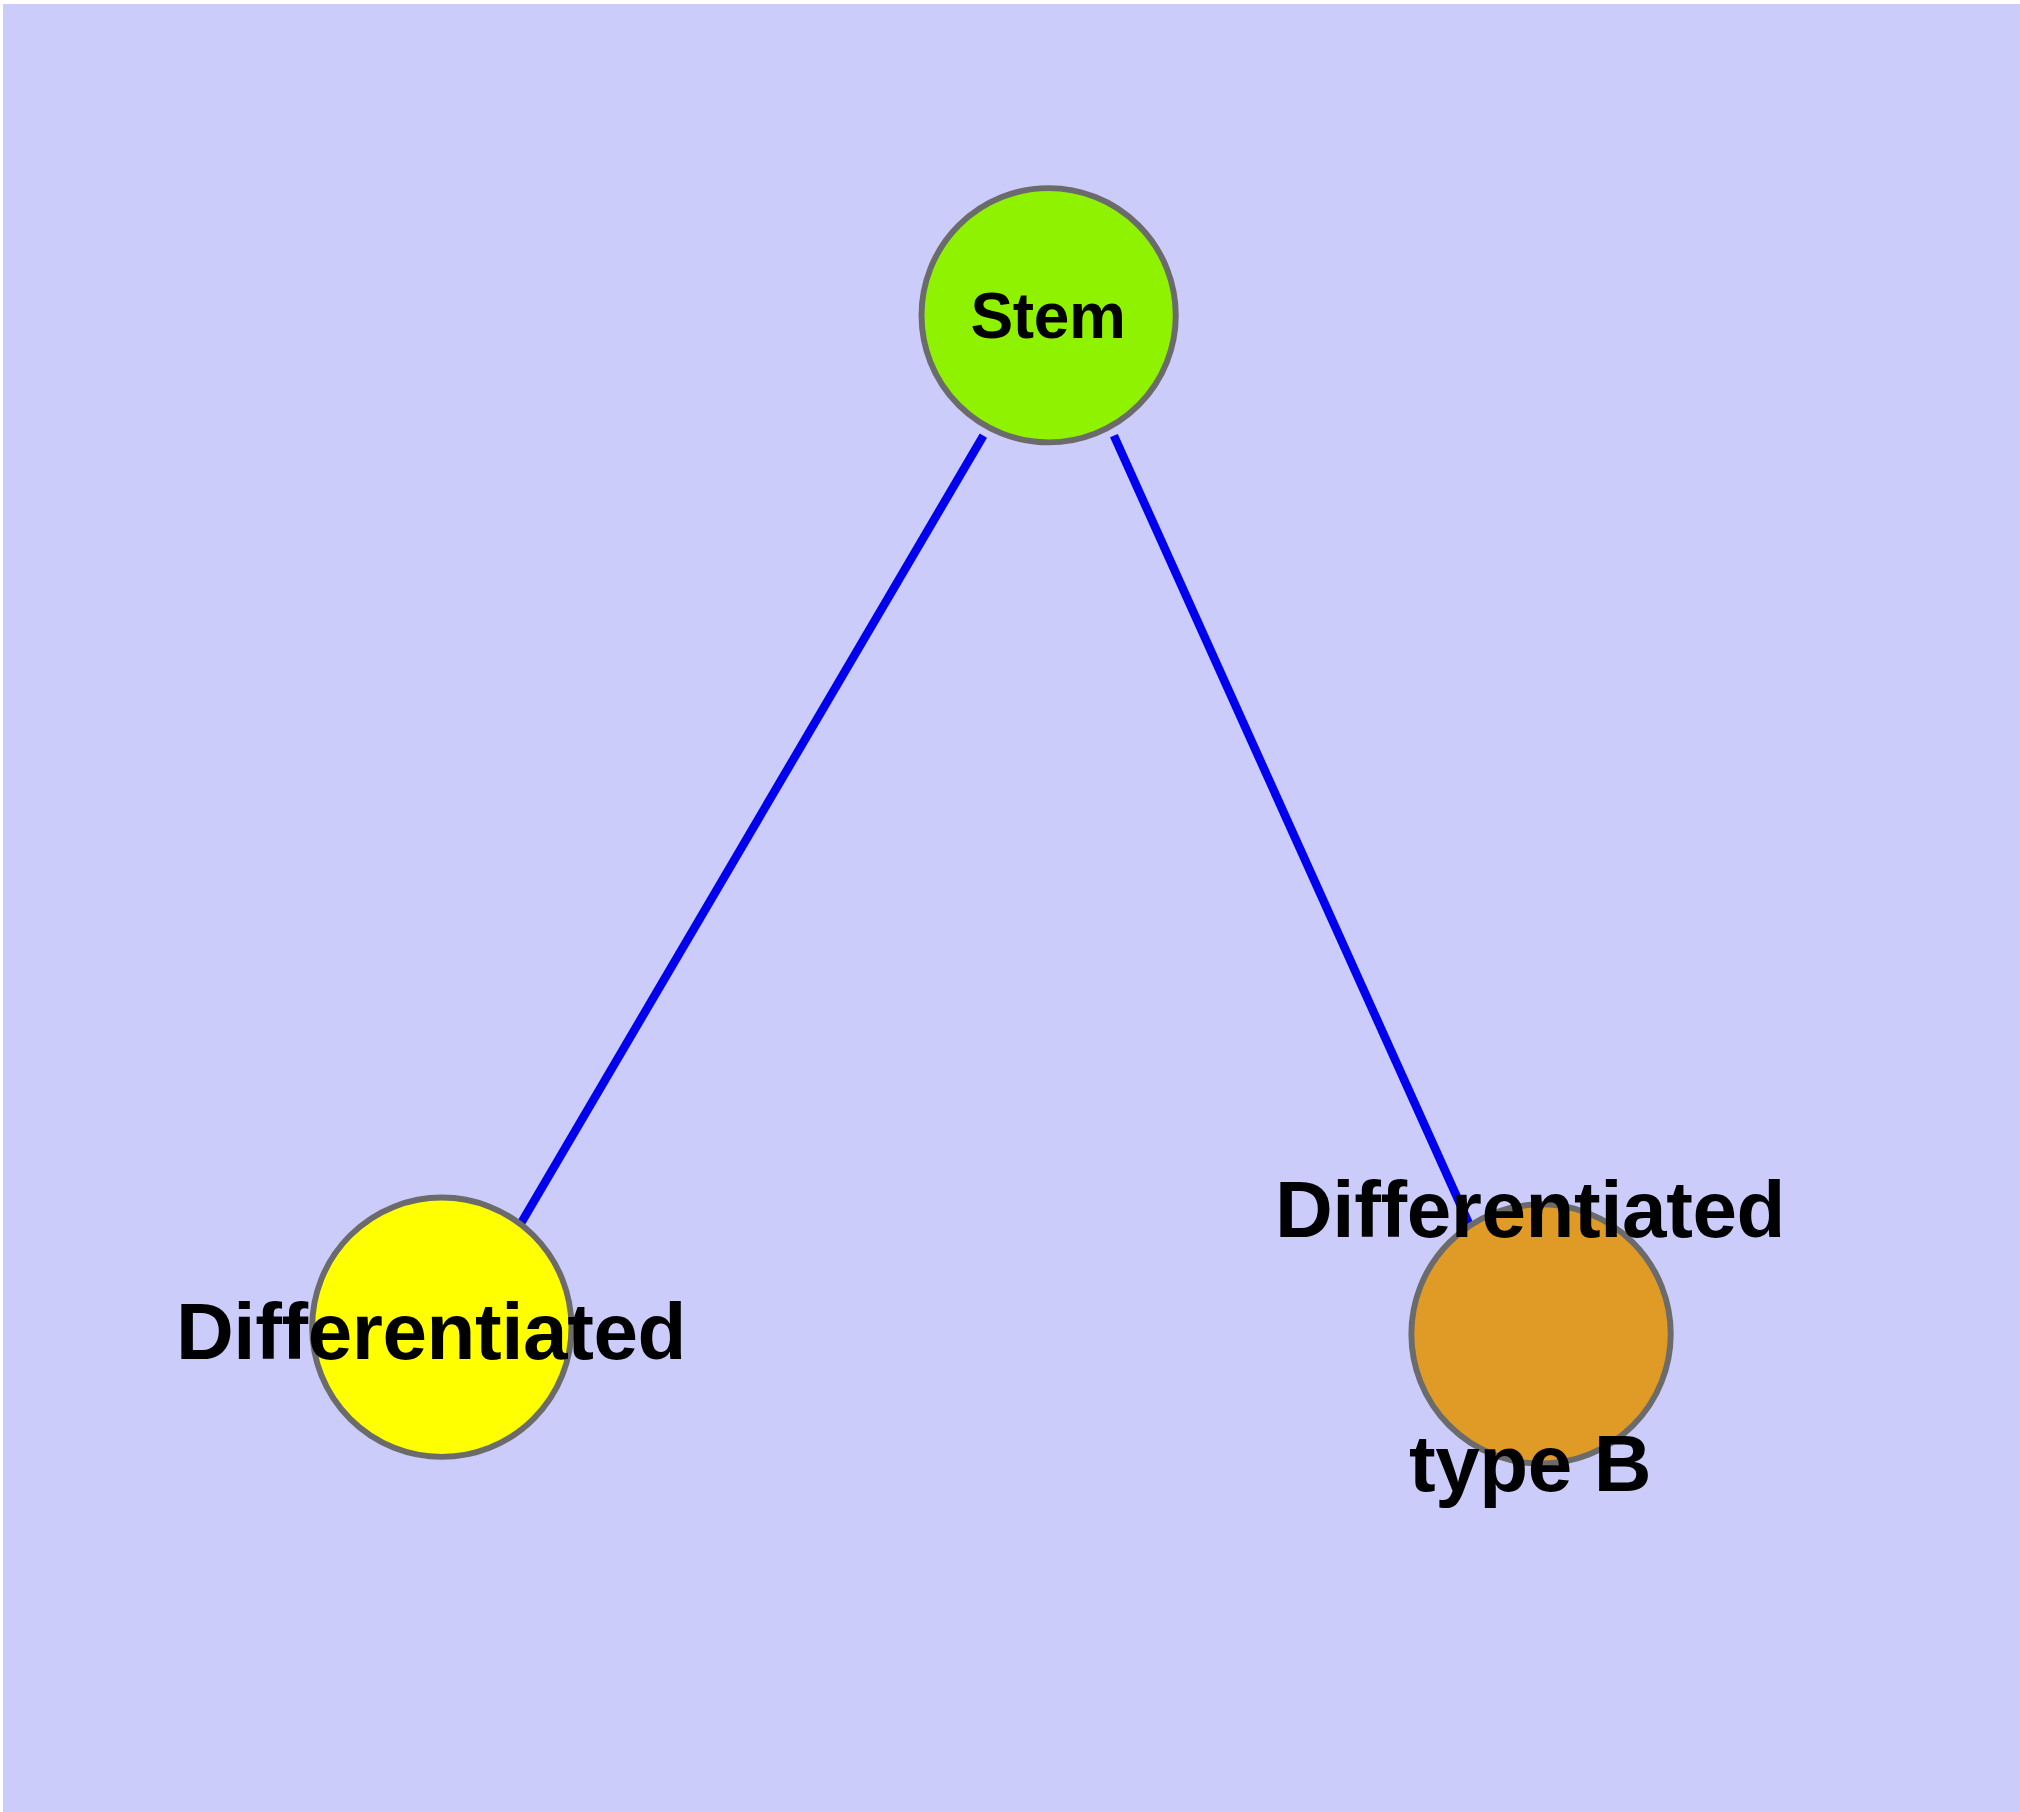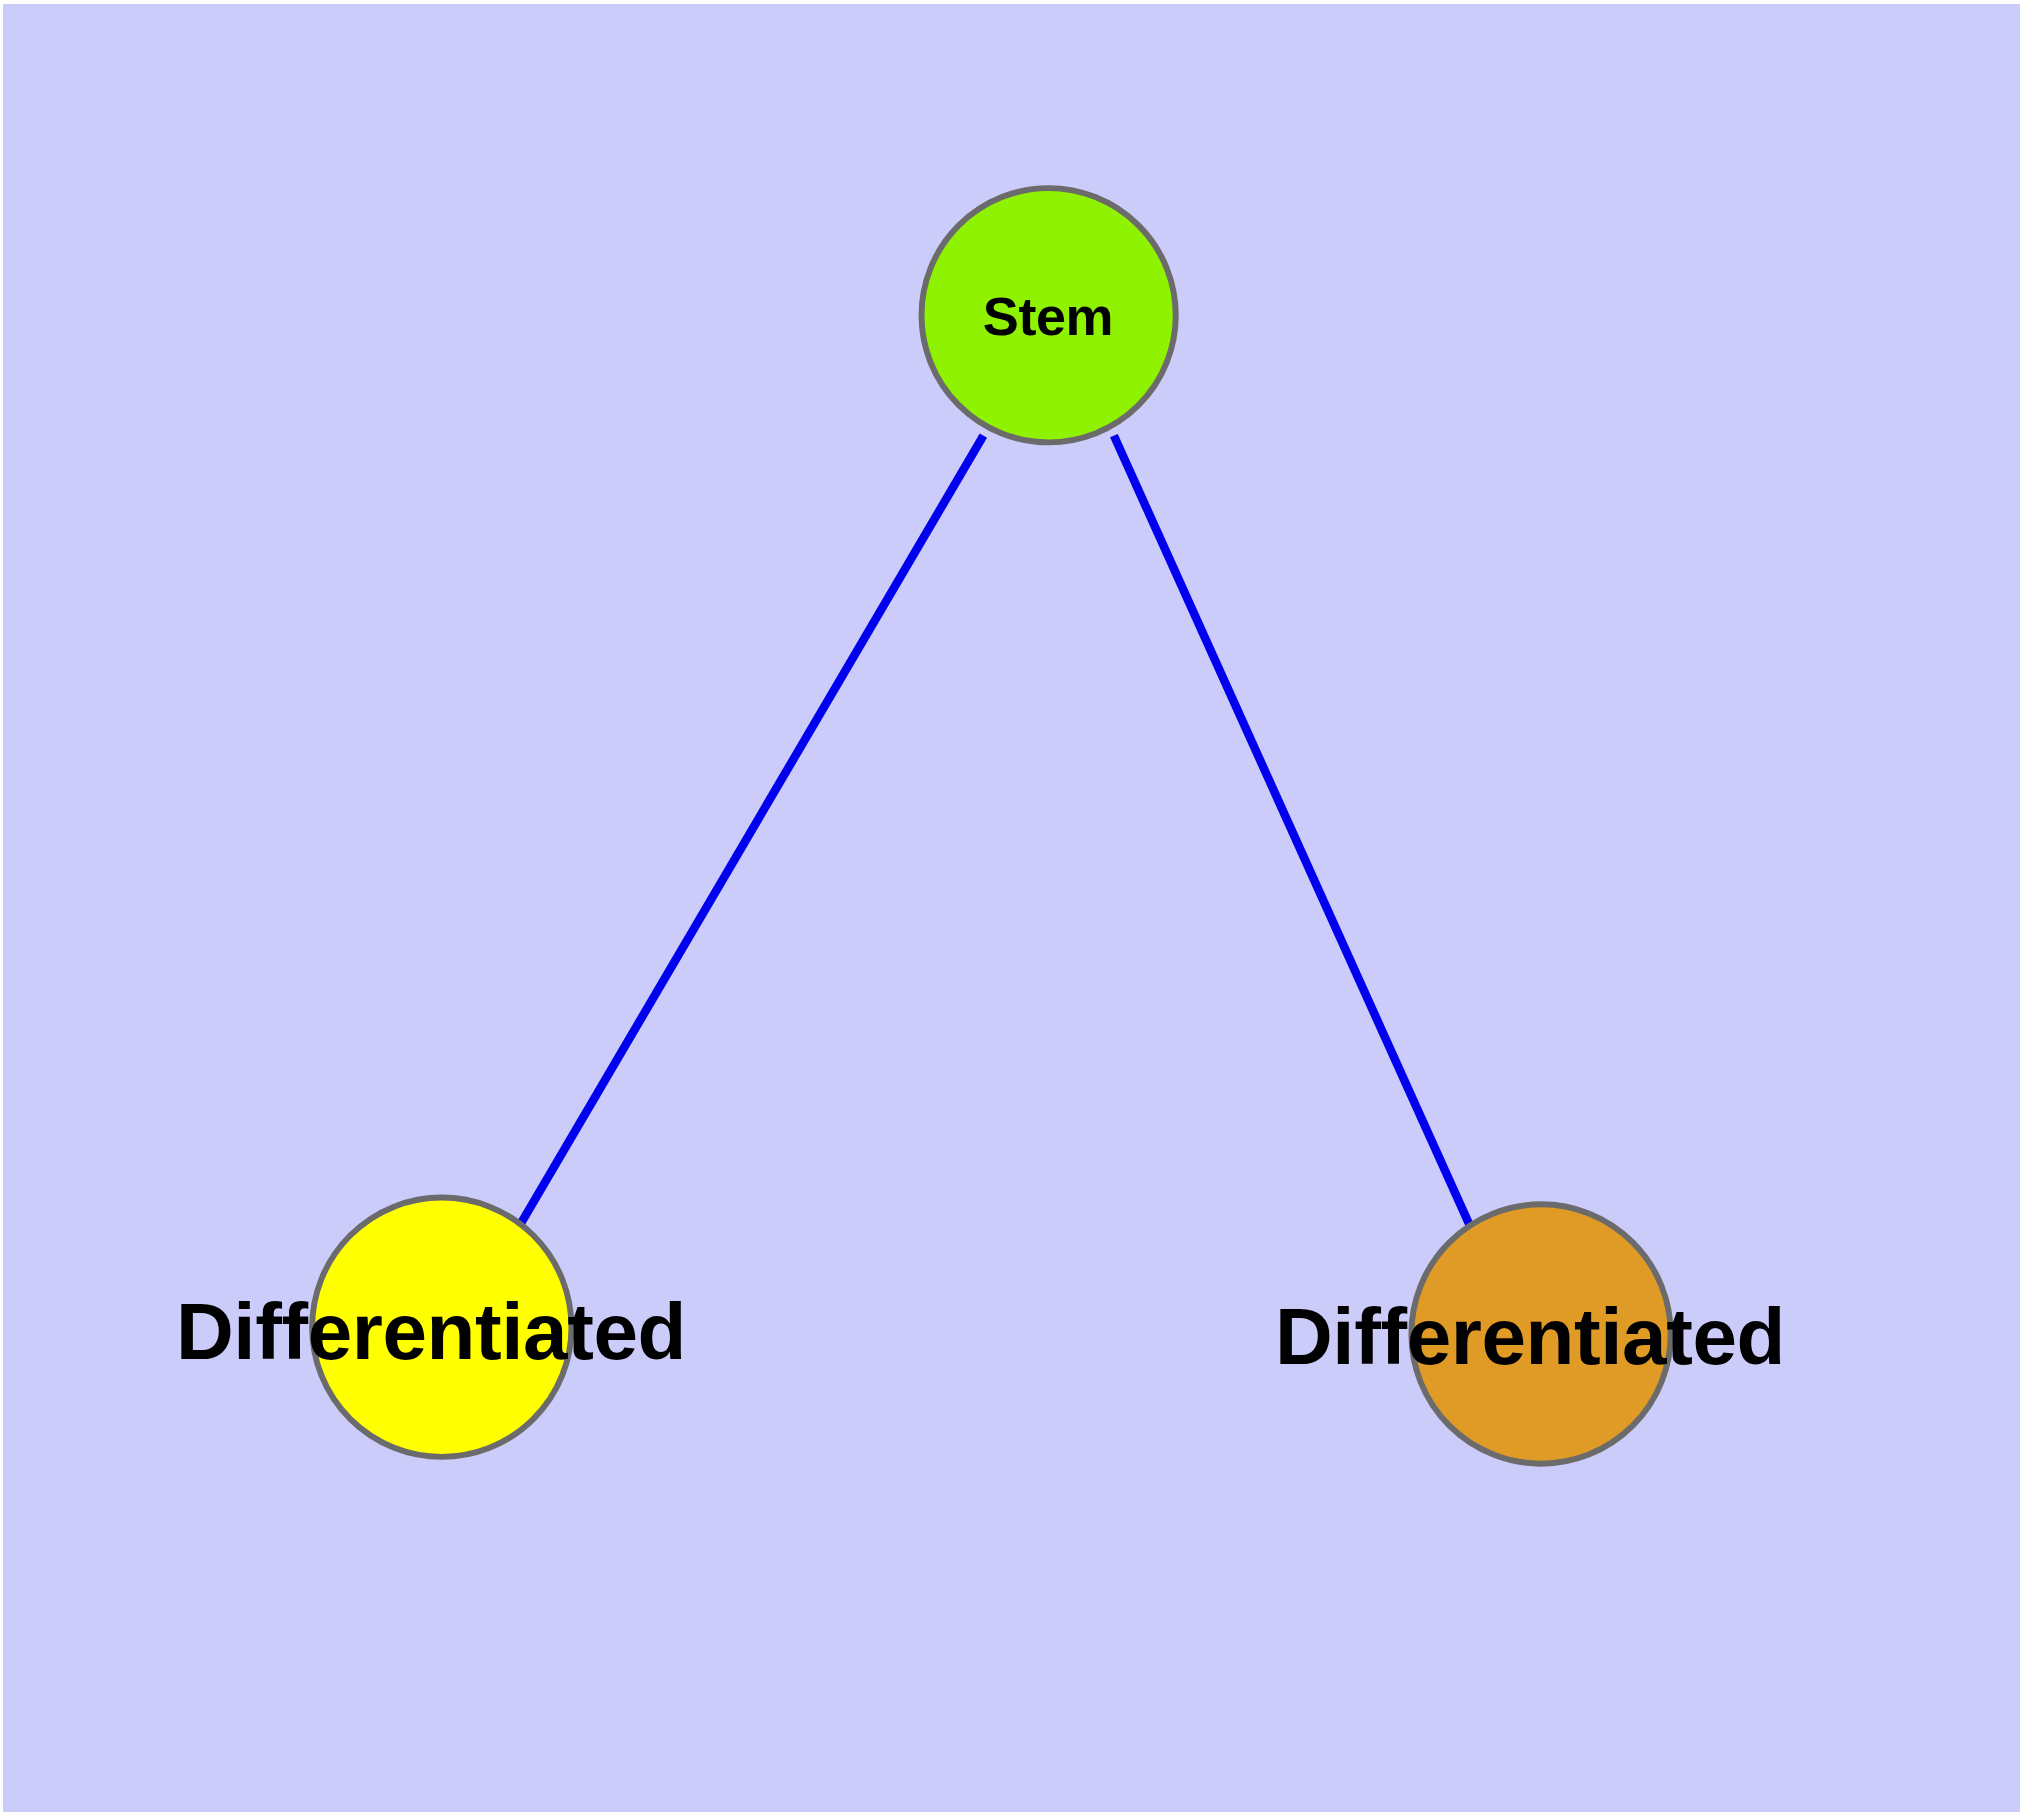--- a/index.html
+++ b/index.html
@@ -35,21 +35,21 @@
   .node-label {
     position: absolute;
     text-align: center;
     color: #000000;
     font-weight: bold;
     line-height: 1.06;
     white-space: pre;
     pointer-events: none;
     transform: translate(-50%, -50%);
   }
-  .label-stem   { font-size: 54px; letter-spacing: -0.4px; }
+  .label-stem   { font-size: 64px; letter-spacing: -0.4px; }
   .label-diffA  { font-size: 80px; letter-spacing: -0.4px; }
   .label-diffB  { font-size: 80px; letter-spacing: -0.4px; }
 </style>
 </head>
 <body>
 
 <div id="canvas" style="width: 2021px; height: 1812px; background: rgb(255, 255, 255);">
 
   <div id="plot-area" style="background: rgb(204, 204, 251);"></div>
 
@@ -68,16 +68,17 @@
   </svg>
 
   <div id="label-stem" class="node-label label-stem" style="left: 1048px; top: 317px; color: rgb(0, 0, 0);">Stem</div>
 
   <div id="label-diff-a" class="node-label label-diffA" style="left: 431px; top: 1332px; color: rgb(0, 0, 0);">
     <div>Differentiated</div>
   </div>
 
   <div id="label-diff-b" class="node-label label-diffB" style="left: 1530px; top: 1337px; color: rgb(0, 0, 0);">
     <div>Differentiated</div>
+    <div>type B</div>
   </div>
 
 </div>
 
 
 </body></html>

